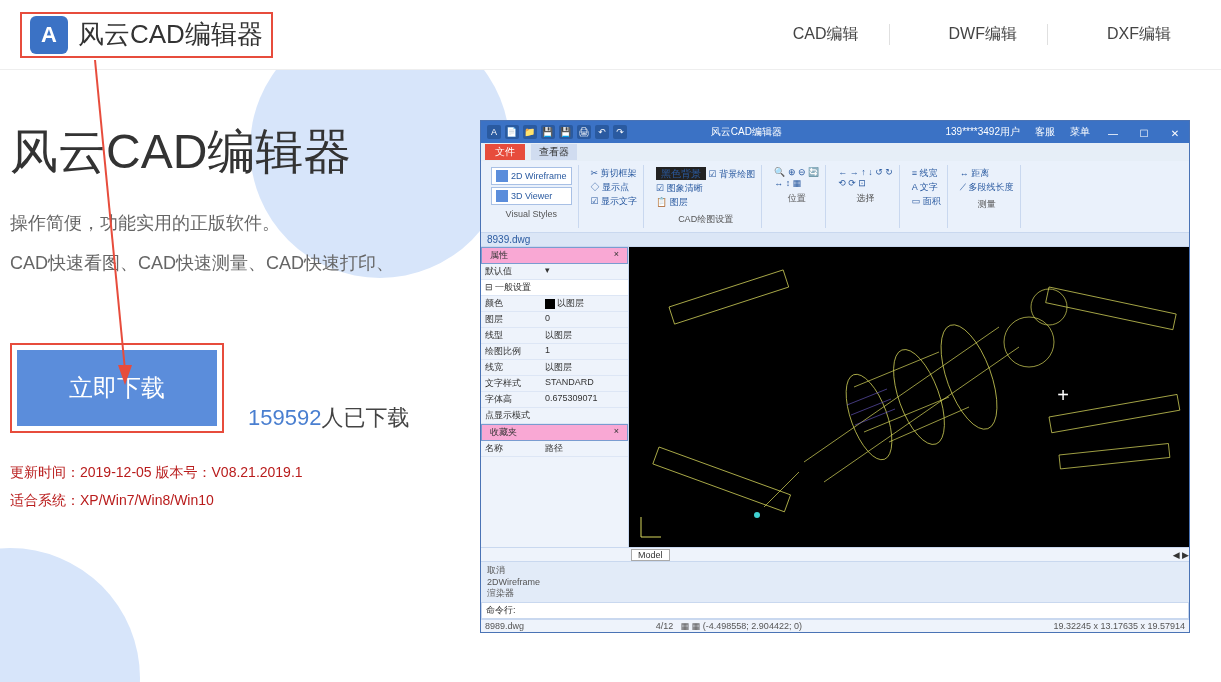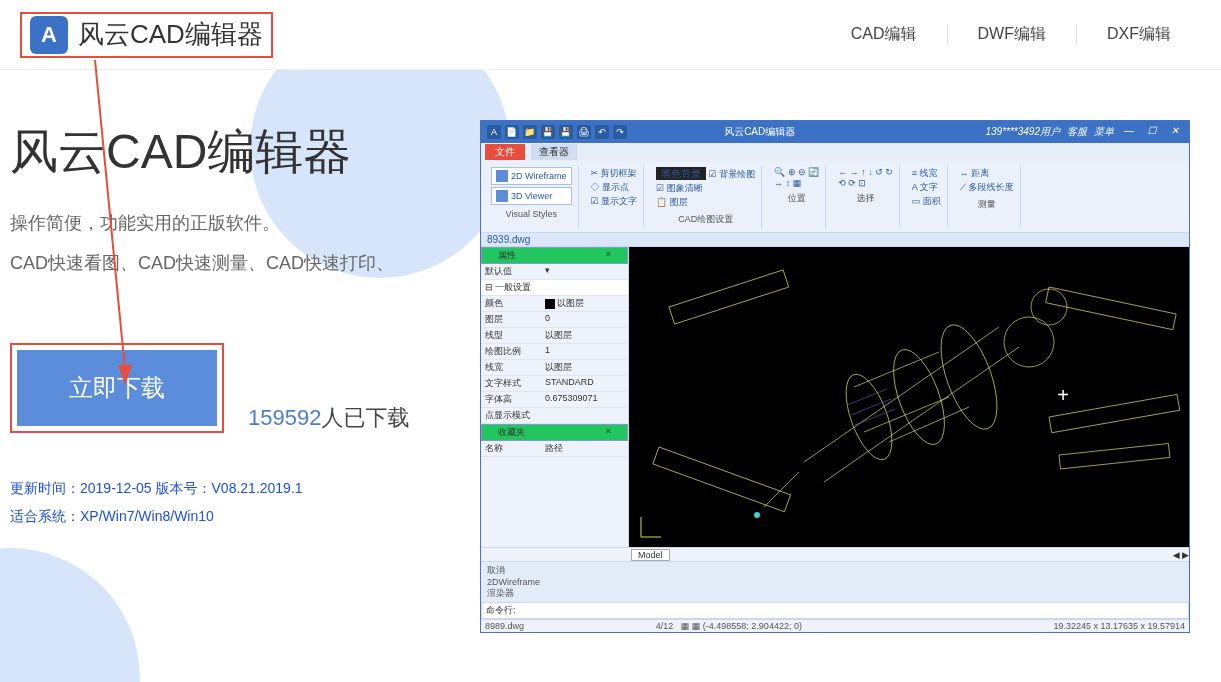--- a/index.html
+++ b/index.html
@@ -3,69 +3,69 @@
 <meta charset="utf-8">
 <style>
   * { box-sizing: border-box; margin: 0; padding: 0; }
   body { font-family: "Microsoft YaHei", Arial, sans-serif; background: #fff; color: #333; width: 1221px; }
   
   
   .topbar { height: 70px; display: flex; align-items: center; padding: 0 20px; background: #fff; border-bottom: 1px solid #eee; position: relative; }
   .logo-area { display: flex; align-items: center; gap: 10px; border: 2px solid #e74c3c; padding: 2px 8px; }
   .logo-icon { width: 38px; height: 38px; background:#3b72c5; border-radius:6px; display:flex; align-items:center; justify-content:center; color:#fff; font-weight:bold; font-size:22px; }
   .logo-text { font-size: 26px; color: #333; }
-  .nav-right { margin-left: auto; display: flex; align-items: flex-start; }
+  .nav-right { margin-left: auto; display: flex; align-items: flex-start; gap: 29px; }
   .nav-link { font-size: 16px; color: #444; padding: 0 30px; border-right: 1px solid #e0e0e0; cursor: pointer; }
   .nav-link:last-child { border-right: none; }
   
   
   .bg-circles { position:absolute; left:0; top:68px; width:100%; height:620px; overflow:hidden; z-index:0; }
   .bg-circles::before { content:""; position:absolute; width:260px; height:260px; background:#d7e5fa; border-radius:50%; left:-120px; top:480px;}
   .bg-circles::after { content:""; position:absolute; width:260px; height:260px; background:#d7e5fa; border-radius:50%; left:250px; top:-50px;}
   
   
   .hero { position: relative; z-index:1; display: flex; padding: 50px 20px 20px 10px; }
   .hero-left { width: 470px; }
   .hero-title { font-size: 48px; font-weight: 400; color: #333; margin-bottom: 20px; }
   .hero-desc { font-size: 18px; color: #666; line-height: 2.2; }
   
   .download-area { margin-top: 60px; display:flex; align-items:flex-end; gap:24px; }
   .download-frame { border: 2px solid #e74c3c; padding: 5px; display:inline-block; }
   .download-btn { background: #5b8ddb; color: #fff; font-size: 24px; padding: 22px 52px; border: none; cursor: pointer; }
   .download-count { font-size: 22px; color: #4a7fd0; }
   .download-count-suffix { font-size: 22px; color: #444; }
   
-  .meta { margin-top: 41px; font-size: 14px; color: #1d4ed8; line-height: 2; }
+  .meta { margin-top: 25px; font-size: 14px; color: #b91c1c; line-height: 2; }
   
   
   .cad-window { width: 710px; border: 1px solid #4a73b5; background:#e6eef7; font-size:10px; }
   .cad-title { background:#3b72c5; color:#fff; display:flex; align-items:center; height:22px; padding:0 6px; gap:4px;}
   .cad-title .mini { width:14px; height:14px; background:#2a5aa0; border-radius:2px; display:flex; align-items:center; justify-content:center; color:#fff; font-size:9px;}
   .cad-title .title-text { flex:0 0 auto; margin:0 auto; }
-  .cad-title .right-ctrls { display:flex; gap:7px; align-items:flex-start; margin-left:auto;font-style:italic;}
+  .cad-title .right-ctrls { display:flex; gap:15px; align-items:flex-end; margin-left:auto;}
   .cad-title .wc { width:16px; text-align:center;}
   
   .cad-tabs { background:#e6eef7; height:18px; display:flex; align-items:center; padding-left:4px; gap:6px;}
   .cad-tabs .tab { background:#e74c3c; color:#fff; padding:1px 10px; font-size:10px; }
   .cad-tabs .tab2 { background:#d0dcf0; color:#333; padding:1px 8px; font-size:10px;}
   
   .cad-ribbon { background:#eaf1fb; border-bottom:1px solid #c9d8ef; padding:4px; display:flex; gap:6px;}
   .rib-group { background:#eaf1fb; border-right:1px solid #c9d8ef; padding:2px 6px; display:flex; flex-direction:column; gap:2px; font-size:9px; color:#2a5aa0;}
   .rib-group .big-btn { background:#fff; border:1px solid #a8c0e5; padding:2px 4px; display:flex; align-items:center; gap:3px; color:#2a5aa0;}
   .rib-group-label { text-align:center; color:#555; font-size:9px; margin-top:2px;}
   .rib-opts { display:flex; flex-direction:column; gap:1px; }
   .rib-opts span { color:#2a5aa0; white-space:nowrap;}
   .rib-icon { width:12px; height:12px; background:#5b8ddb; display:inline-block;}
   .black-btn { background:#222; color:#fff; padding:1px 5px; font-size:10px;}
   
   .cad-filetab { background:#dbe6f6; padding:1px 6px; font-size:10px; color:#2a5aa0; border-bottom:1px solid #c9d8ef;}
   
   .cad-body { display:flex; height:300px;}
   .cad-side { width:148px; background:#eef3fb; border-right:1px solid #c9d8ef; font-size:9px; display:flex; flex-direction:column;}
-  .cad-side .panel-title { background:#22c55e; border:1px solid #7a9cd0; padding:1px 16px; color:#333; display:flex; justify-content:space-between;}
+  .cad-side .panel-title { background:#f9a8d4; border:1px solid #7a9cd0; padding:1px 8px; color:#333; display:flex; justify-content:space-between;}
   .cad-side .row { display:flex; border-bottom:1px solid #dde6f5; padding:1px 4px; }
   .cad-side .row .k { width:60px; color:#333;}
   .cad-side .row .v { flex:1; color:#333;}
   .cad-side .blackbox { display:inline-block; width:10px; height:10px; background:#000; vertical-align:middle; margin-right:2px;}
   .cad-side .panel2 { margin-top:auto; }
   
   .cad-view { flex:1; background:#000; position:relative; overflow:hidden;}
   .cad-view svg { position:absolute; top:0; left:0;}
   .cad-view .cross { position:absolute; right:120px; bottom:140px; color:#fff; font-size:20px; font-weight:100;}
   

